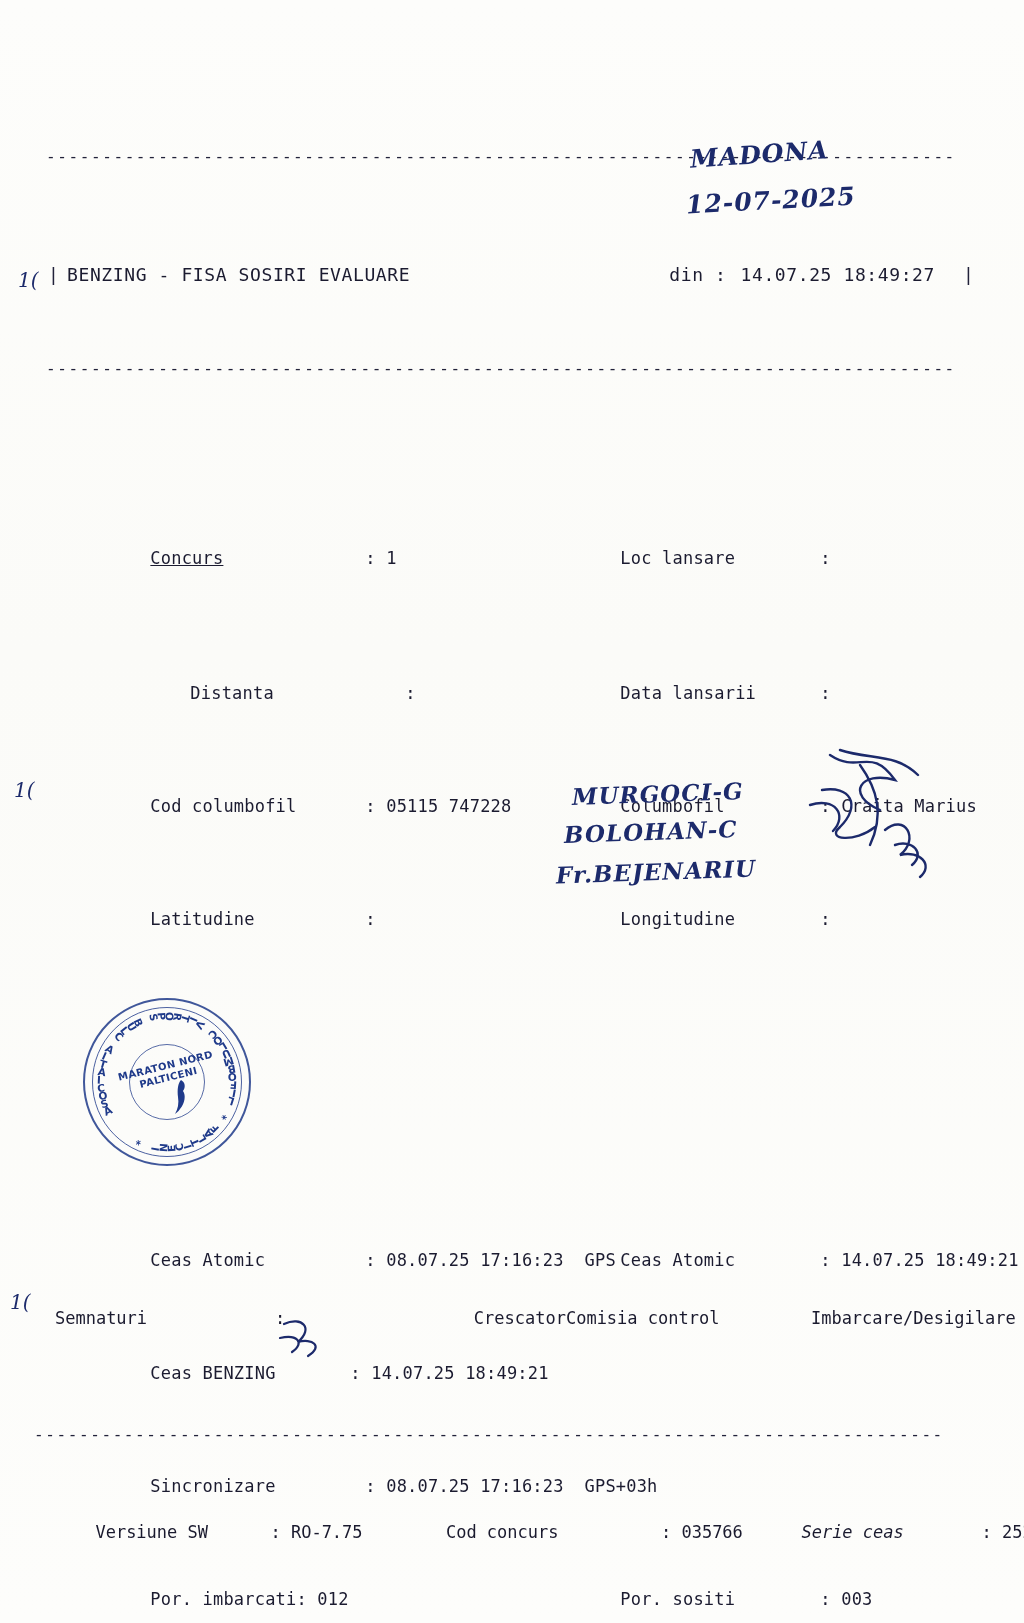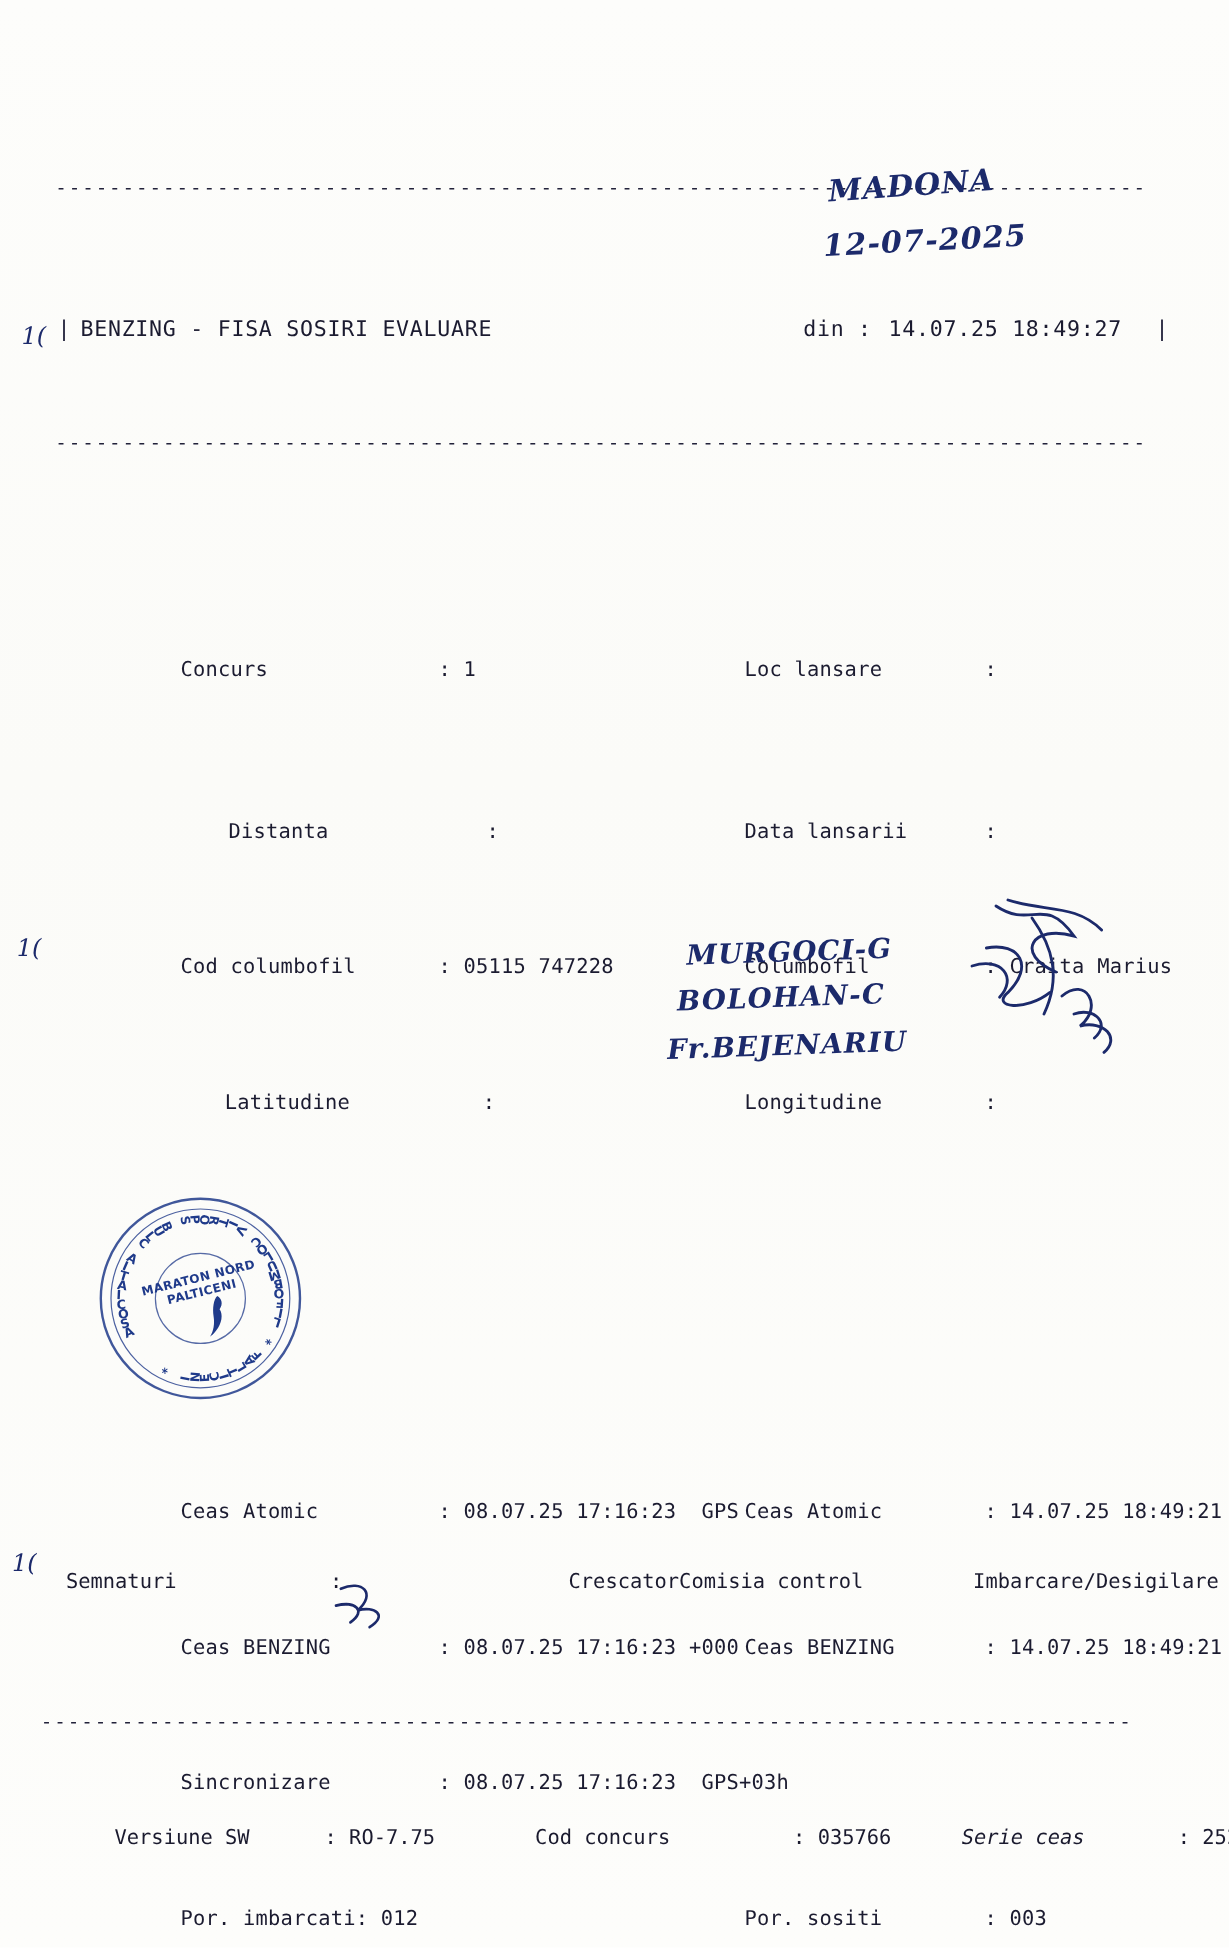--- a/index.html
+++ b/index.html
@@ -205,30 +205,30 @@
       <span class="title-right" style="margin-left:14px;">14.07.25 18:49:27</span>
       <span class="bar" style="margin-left:28px;">|</span>
     </div>
 
     <div class="rule">---------------------------------------------------------------------------------</div>
 
     
     <div class="block grid2">
       <div>
         <div class="line" style="margin-bottom:22px;">
-          <span class="lbl" style="width:215px;display:inline-block;">Concurs</span><span>:</span> <span>1</span>
+          <span class="lbl" style="width:215px;display:inline-block;text-decoration:underline;">Concurs</span><span>:</span> <span>1</span>
         </div>
         <div class="line">
           <span class="lbl" style="width:215px;display:inline-block;margin-left:40px;">Distanta</span><span>:</span> <span></span>
         </div>
         <div class="line">
           <span class="lbl" style="width:215px;display:inline-block;">Cod columbofil</span><span>:</span> <span>05115 747228</span>
         </div>
         <div class="line">
-          <span class="lbl" style="width:215px;display:inline-block;margin-left:37px;">Latitudine</span><span>:</span> <span></span>
+          <span class="lbl" style="width:215px;display:inline-block;">Latitudine</span><span>:</span> <span></span>
         </div>
       </div>
       <div>
         <div class="line" style="margin-bottom:22px;">
           <span class="lbl" style="width:200px;display:inline-block;">Loc lansare</span><span>:</span> <span></span>
         </div>
         <div class="line">
           <span class="lbl" style="width:200px;display:inline-block;">Data lansarii</span><span>:</span> <span></span>
         </div>
         <div class="line">
@@ -246,23 +246,20 @@
     <div class="block" style="margin-top:18px;">
       <div class="grid2">
         <div class="line">
           <span style="width:215px;display:inline-block;">Ceas Atomic</span>: <span>08.07.25 17:16:23</span>  <span>GPS</span>
         </div>
         <div class="line">
           <span style="width:200px;display:inline-block;">Ceas Atomic</span>: <span>14.07.25 18:49:21</span> 
         </div>
       </div>
       <div class="grid2">
-        <div class="line">
-          <span style="width:215px;display:inline-block;">Ceas BENZING</span>: <span>08.07.25 17:16:23</span> <span>+000</span>
-        </div>
         <div class="line">
           <span style="width:200px;display:inline-block;">Ceas BENZING</span>: <span>14.07.25 18:49:21</span> 
         </div>
       </div>
       <div class="grid2">
         <div class="line">
           <span style="width:215px;display:inline-block;">Sincronizare</span>: <span>08.07.25 17:16:23</span>  <span>GPS+03h</span>
         </div>
         <div class="line"></div>
       </div>

